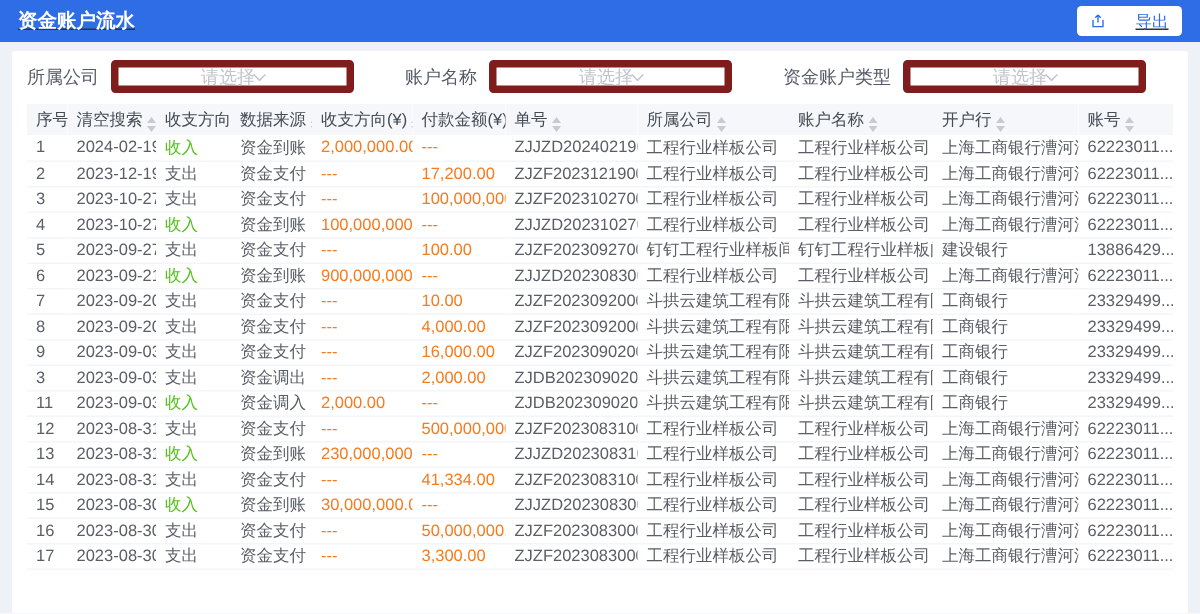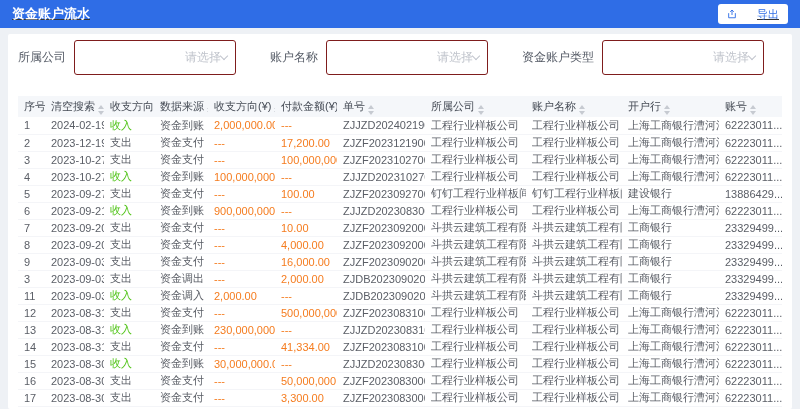--- a/index.html
+++ b/index.html
@@ -30,22 +30,22 @@
   .card {
     background: #fff; margin: 6px 8px 0; padding: 6px 10px 0;
     height: calc(409px - 34px); overflow: hidden;
     border-radius: 2px;
   }
   
   .filters { display: flex; align-items: center; }
   .fgroup { display: flex; align-items: center; gap: 8px; margin-right: 34px; }
   .fgroup label { color: #555b66; font-size: 12px; white-space: nowrap; }
   .select {
-    width: 162px; height: 35px; border: 1px solid #7f1d1d; border-radius: 3px;
-    display: flex; align-items: center; justify-content: flex-end;
+    width: 162px; height: 22px; border: 5px solid #7f1d1d; border-radius: 3px;
+    display: flex; align-items: center; justify-content: center;
     padding: 0 8px; background: #fff; cursor: pointer;
   }
   .select .ph { color: #c0c4cc; font-size: 12px; }
   .caret {
     width: 6px; height: 6px;
     border-right: 1.4px solid #c0c4cc; border-bottom: 1.4px solid #c0c4cc;
     transform: rotate(45deg); margin-top: -3px; display: inline-block;
   }
   
   .btn-row { margin-top: 7px; display: flex; gap: 12px; }
@@ -53,21 +53,21 @@
     background: var(--primary, #2f6de6); color: #fff; border: none; border-radius: 3px;
     height: 23px; padding: 0 20px; font-size: 12px; cursor: pointer;
     font-family: "Liberation Sans", sans-serif;
   }
   .btn-plain {
     background: #e7eefd; color: var(--primary, #2f6de6); border: none; border-radius: 3px;
     height: 23px; padding: 0 14px; font-size: 12px; cursor: pointer;
     font-family: "Liberation Sans", sans-serif;
   }
   
-  table { width: 100%; border-collapse: collapse; table-layout: fixed; margin-top: 21px; font-size: 11px; }
+  table { width: 100%; border-collapse: collapse; table-layout: fixed; margin-top: 7px; font-size: 11px; }
   thead th {
     background: var(--table-header-bg, #f5f7fa);
     color: #454b55; font-weight: normal; text-align: left;
     height: 21px; padding: 0 6px; white-space: nowrap; overflow: hidden;
   }
   tbody td {
     height: 17px; padding: 0 6px; color: #5a5e66;
     border-bottom: 1px solid #f4f5f8;
     white-space: nowrap; overflow: hidden; text-overflow: clip;
   }

